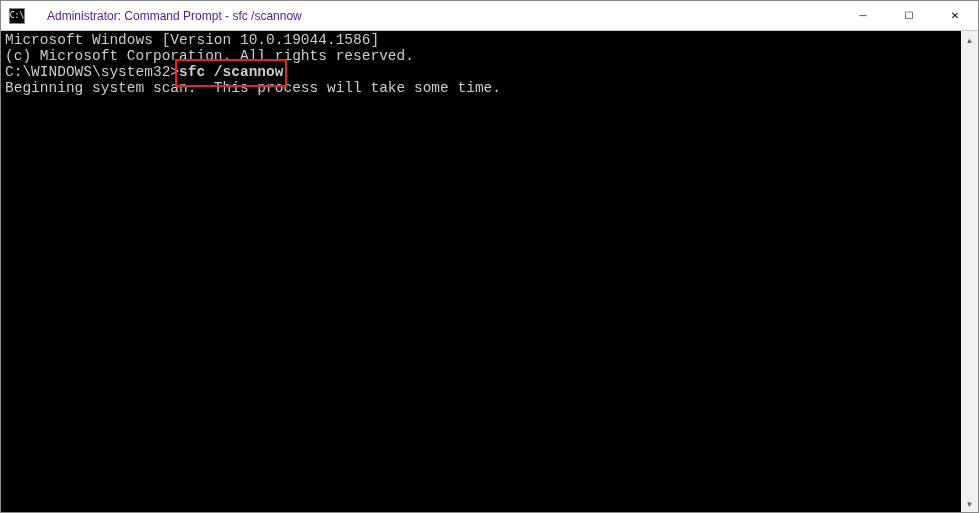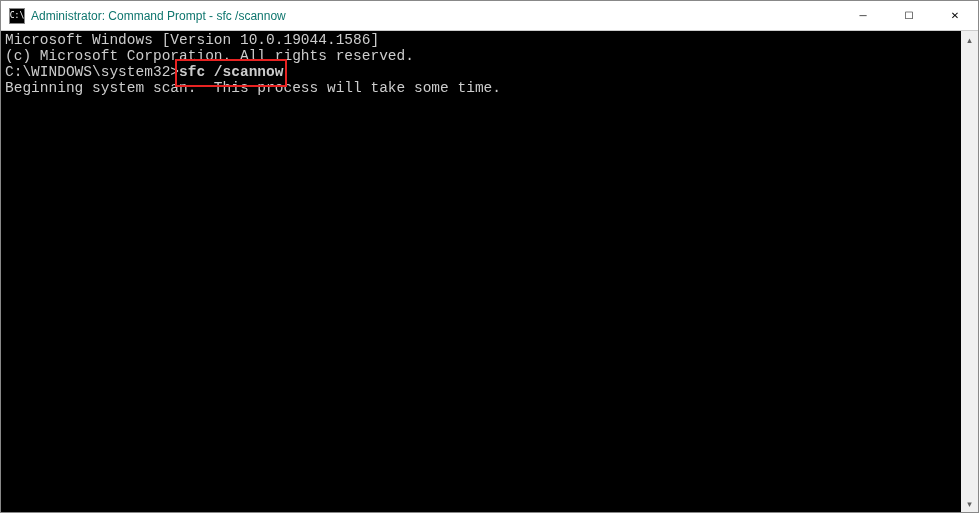--- a/index.html
+++ b/index.html
@@ -31,23 +31,24 @@
       border: 1px solid #888;
       font-size: 8px;
       color: #fff;
       display: flex;
       align-items: center;
       justify-content: center;
       font-family: Consolas, monospace;
     }
     .title-text {
       font-size: 12px;
-      color: #0f766e;
+      color: #4c1d95;
       font-weight: 400;
       flex: 1;
+      margin-left: 16px;
     }
     .window-controls {
       display: flex;
       height: 100%;
     }
     .win-btn {
       width: 46px;
       display: flex;
       align-items: center;
       justify-content: center;

